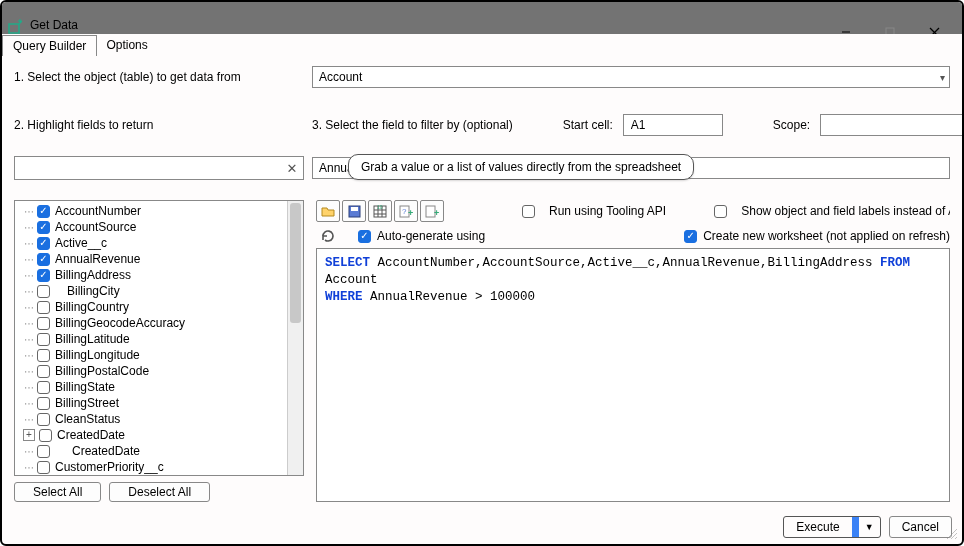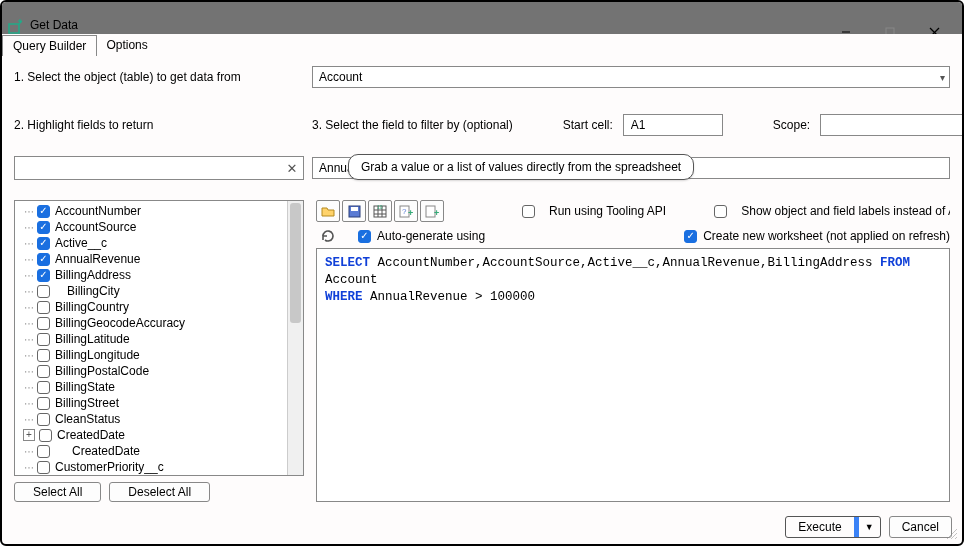--- a/index.html
+++ b/index.html
@@ -42,21 +42,21 @@
   .right-panel { flex:1; display:flex; flex-direction:column; gap:4px; overflow:hidden;}
   .rp-row1 { display:flex; align-items:center; gap:10px; }
   .rp-row2 { display:flex; align-items:center; gap:6px; position:relative;}
   .iconbar { display:flex; gap:2px; }
   .ibtn { width:24px; height:22px; border:1px solid #888; background:#fdfdfd; display:flex; align-items:center; justify-content:center; border-radius:2px;}
   .refresh-row { display:flex; align-items:center; gap:6px; margin-top:2px;}
   .sql-area { flex:1; border:1px solid #888; background:#fff; padding:6px 8px; font-family: Consolas, "Courier New", monospace; font-size:12.5px; white-space:pre-wrap; overflow:auto; line-height:1.35;}
   .kw { color:#1040d8; font-weight:bold;}
   .footer { display:flex; justify-content:flex-end; gap:8px; padding:6px 10px 6px 10px;}
   .execbtn { border:1px solid #555; border-radius:3px; display:flex; align-items:center;}
-  .execbtn .lbl { padding:3px 12px; border-right:5px solid #3b82f6;}
+  .execbtn .lbl { padding:3px 12px; border-right:7px solid #3b82f6;}
   .execbtn .dd { padding:3px 6px; font-size:9px;}
   .tooltip { position:absolute; top:-3px; left:36px; background:#fff; border:1px solid #555; border-radius:10px; padding:5px 12px; font-size:12px; z-index:20; box-shadow:0 1px 2px rgba(0,0,0,0.15);}
   .lbl-txt { white-space:nowrap; }
   .resize-grip { position:absolute; right:4px; bottom:4px; width:14px; height:14px; opacity:0.5;}
   svg { display:block; }
 </style>
 </head>
 <body>
 
 <div class="window">

